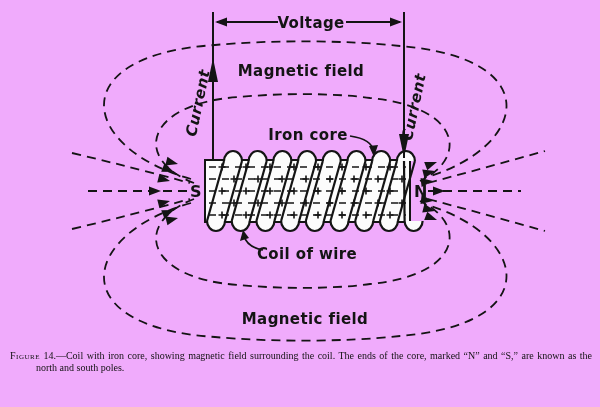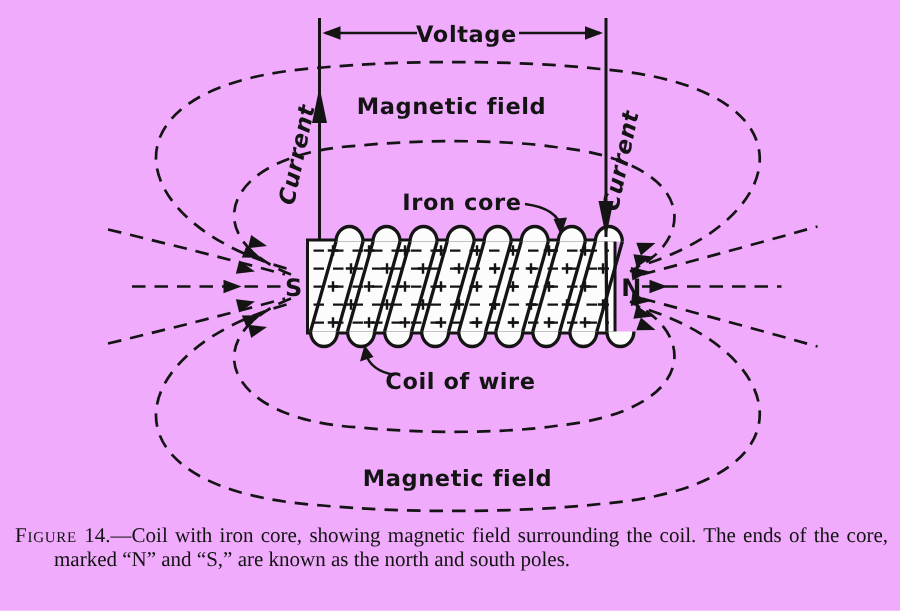--- a/index.html
+++ b/index.html
@@ -16,21 +16,21 @@
     font-weight:bold;
     font-size:15px;
     letter-spacing:0.4px;
   }
   .pole{ font-size:16px; font-weight:bold; }
   .cur{ font-style:italic; font-size:15px; font-weight:bold; letter-spacing:0.5px;}
   .caption{
     position:absolute;
     left:10px; right:8px; top:350px;
     font-family:"Liberation Serif","DejaVu Serif",serif;
-    font-size:14px;
+    font-size:10px;
     line-height:1.17;
     color:#121212;
     text-align:justify;
     padding-left:26px;
     text-indent:-26px;
   }
   .caption .sc{ font-variant:small-caps; letter-spacing:0.5px; }
 </style>
 </head>
 <body>

